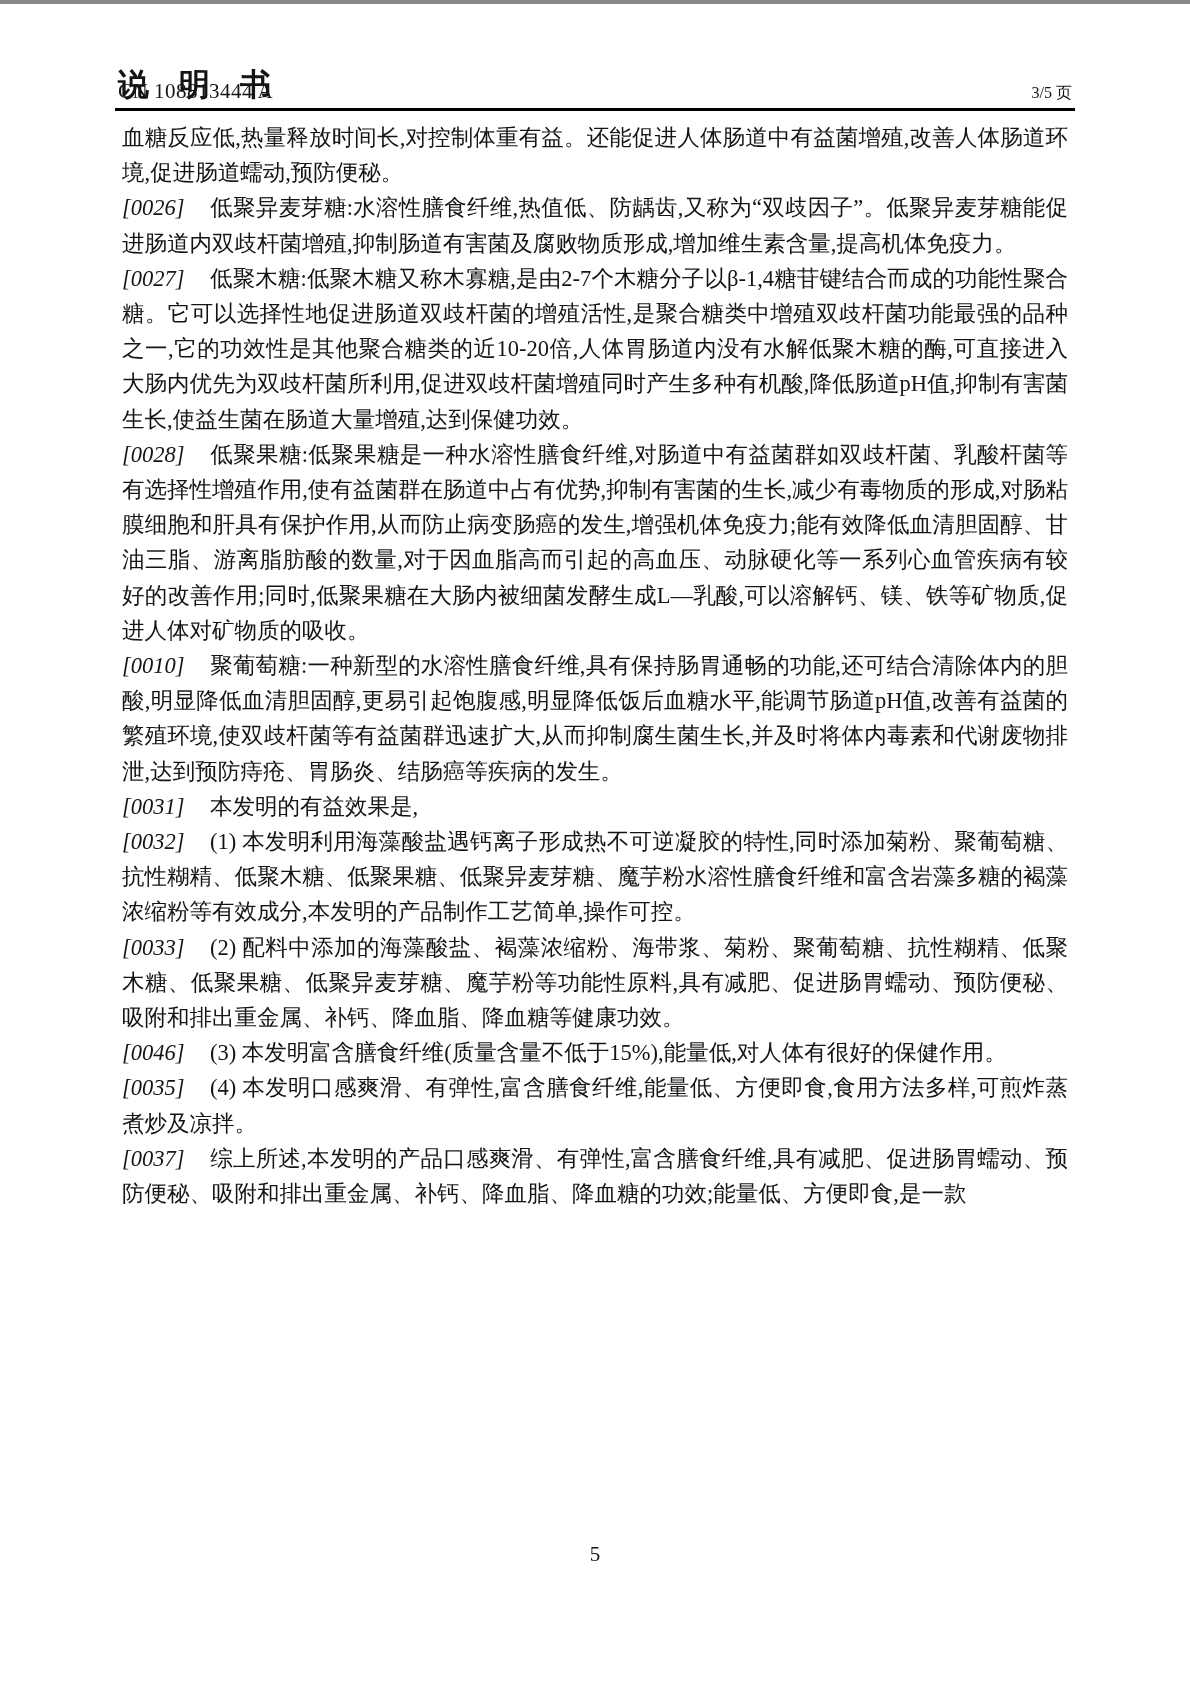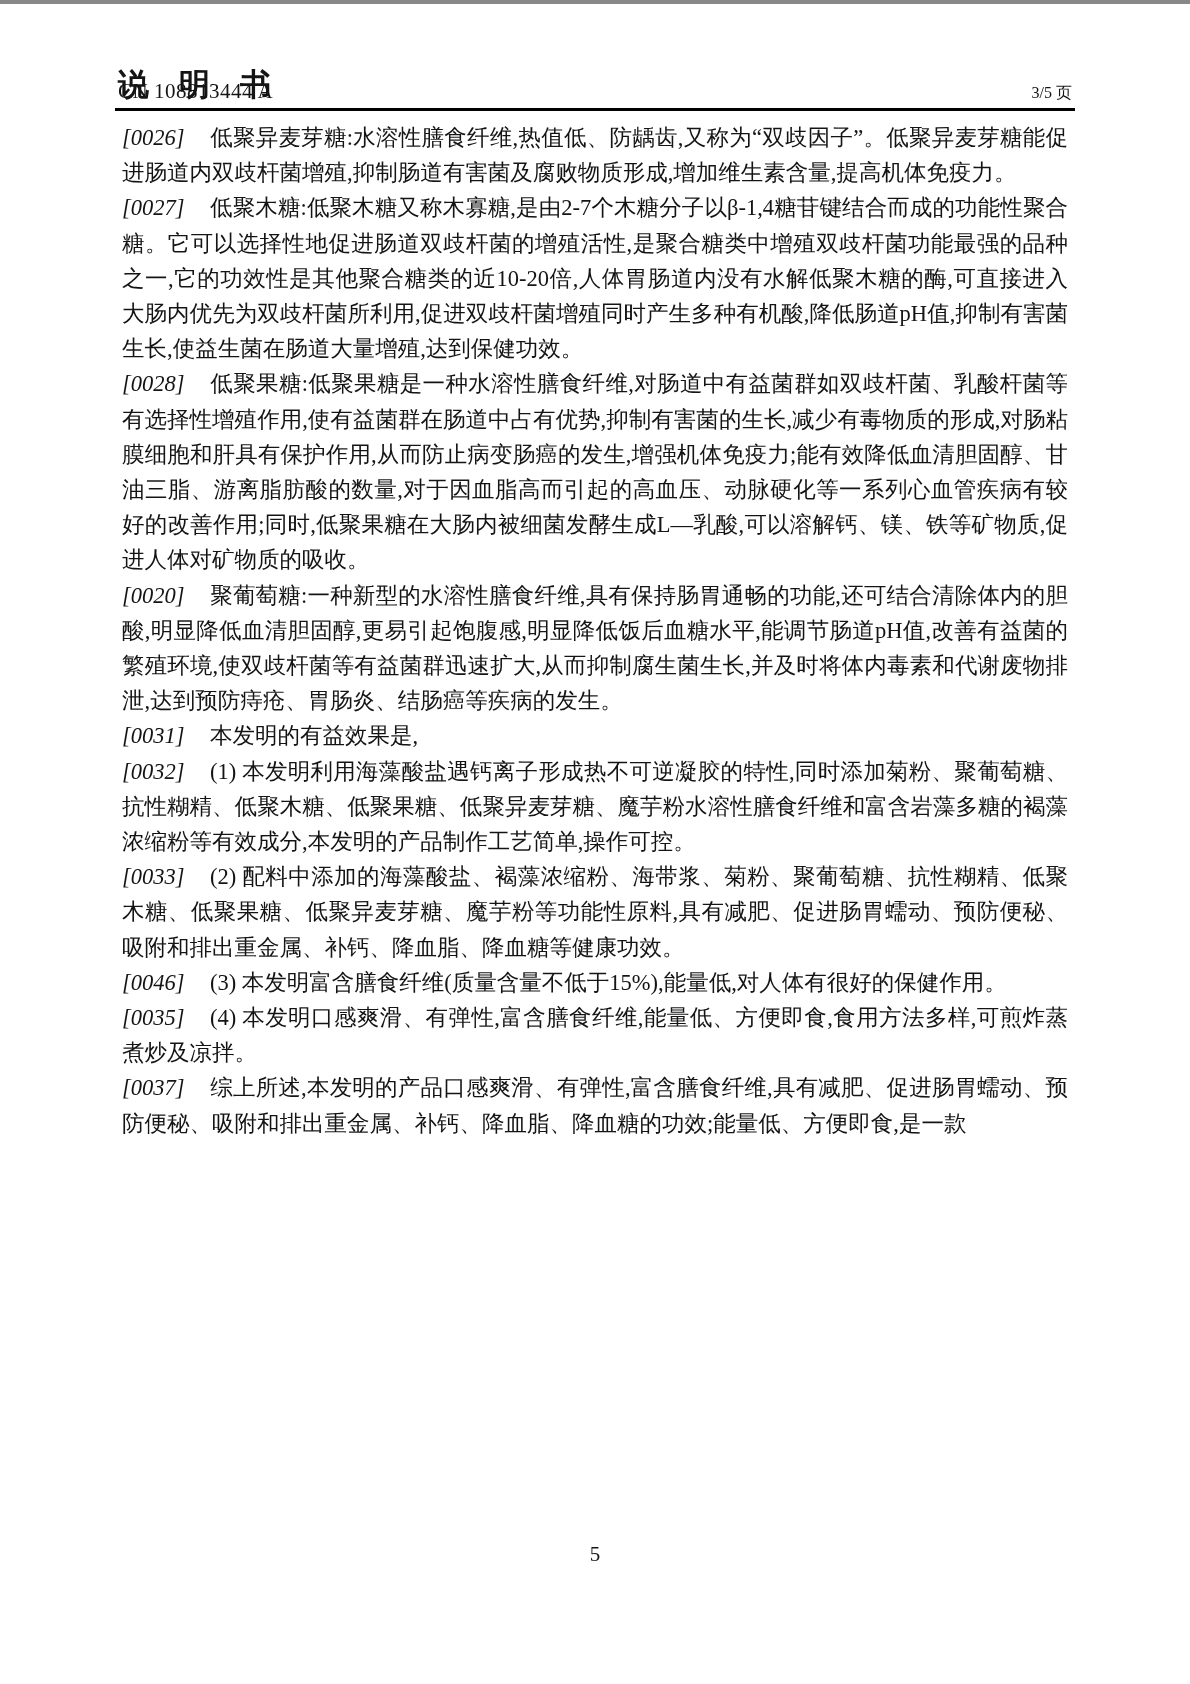--- a/index.html
+++ b/index.html
@@ -97,24 +97,25 @@
 
   <div class="page-header">
     <span class="doc-number">CN 108813444 A</span>
     <span class="title-wrap"><span class="doc-title">说明书</span></span>
     <span class="page-indicator">3/5 页</span>
   </div>
 
   <div class="header-rule"></div>
 
   <div class="document-body">
+    <p class="para"><span class="ptext">血糖反应低,热量释放时间长,对控制体重有益。还能促进人体肠道中有益菌增殖,改善人体肠道环境,促进肠道蠕动,预防便秘。</span></p>
     <p class="para"><span class="pnum">[0026]</span><span class="ptext">低聚异麦芽糖:水溶性膳食纤维,热值低、防龋齿,又称为“双歧因子”。低聚异麦芽糖能促进肠道内双歧杆菌增殖,抑制肠道有害菌及腐败物质形成,增加维生素含量,提高机体免疫力。</span></p>
     <p class="para"><span class="pnum">[0027]</span><span class="ptext">低聚木糖:低聚木糖又称木寡糖,是由2-7个木糖分子以β-1,4糖苷键结合而成的功能性聚合糖。它可以选择性地促进肠道双歧杆菌的增殖活性,是聚合糖类中增殖双歧杆菌功能最强的品种之一,它的功效性是其他聚合糖类的近10-20倍,人体胃肠道内没有水解低聚木糖的酶,可直接进入大肠内优先为双歧杆菌所利用,促进双歧杆菌增殖同时产生多种有机酸,降低肠道pH值,抑制有害菌生长,使益生菌在肠道大量增殖,达到保健功效。</span></p>
     <p class="para"><span class="pnum">[0028]</span><span class="ptext">低聚果糖:低聚果糖是一种水溶性膳食纤维,对肠道中有益菌群如双歧杆菌、乳酸杆菌等有选择性增殖作用,使有益菌群在肠道中占有优势,抑制有害菌的生长,减少有毒物质的形成,对肠粘膜细胞和肝具有保护作用,从而防止病变肠癌的发生,增强机体免疫力;能有效降低血清胆固醇、甘油三脂、游离脂肪酸的数量,对于因血脂高而引起的高血压、动脉硬化等一系列心血管疾病有较好的改善作用;同时,低聚果糖在大肠内被细菌发酵生成L—乳酸,可以溶解钙、镁、铁等矿物质,促进人体对矿物质的吸收。</span></p>
-    <p class="para"><span class="pnum">[0020]</span><span class="ptext">聚葡萄糖:一种新型的水溶性膳食纤维,具有保持肠胃通畅的功能,还可结合清除体内的胆酸,明显降低血清胆固醇,更易引起饱腹感,明显降低饭后血糖水平,能调节肠道pH值,改善有益菌的繁殖环境,使双歧杆菌等有益菌群迅速扩大,从而抑制腐生菌生长,并及时将体内毒素和代谢废物排泄,达到预防痔疮、胃肠炎、结肠癌等疾病的发生。</span></p>
+    <p class="para"><span class="pnum">[0010]</span><span class="ptext">聚葡萄糖:一种新型的水溶性膳食纤维,具有保持肠胃通畅的功能,还可结合清除体内的胆酸,明显降低血清胆固醇,更易引起饱腹感,明显降低饭后血糖水平,能调节肠道pH值,改善有益菌的繁殖环境,使双歧杆菌等有益菌群迅速扩大,从而抑制腐生菌生长,并及时将体内毒素和代谢废物排泄,达到预防痔疮、胃肠炎、结肠癌等疾病的发生。</span></p>
     <p class="para"><span class="pnum">[0031]</span><span class="ptext">本发明的有益效果是,</span></p>
     <p class="para"><span class="pnum">[0032]</span><span class="ptext">(1) 本发明利用海藻酸盐遇钙离子形成热不可逆凝胶的特性,同时添加菊粉、聚葡萄糖、抗性糊精、低聚木糖、低聚果糖、低聚异麦芽糖、魔芋粉水溶性膳食纤维和富含岩藻多糖的褐藻浓缩粉等有效成分,本发明的产品制作工艺简单,操作可控。</span></p>
     <p class="para"><span class="pnum">[0033]</span><span class="ptext">(2) 配料中添加的海藻酸盐、褐藻浓缩粉、海带浆、菊粉、聚葡萄糖、抗性糊精、低聚木糖、低聚果糖、低聚异麦芽糖、魔芋粉等功能性原料,具有减肥、促进肠胃蠕动、预防便秘、吸附和排出重金属、补钙、降血脂、降血糖等健康功效。</span></p>
     <p class="para"><span class="pnum">[0046]</span><span class="ptext">(3) 本发明富含膳食纤维(质量含量不低于15%),能量低,对人体有很好的保健作用。</span></p>
     <p class="para"><span class="pnum">[0035]</span><span class="ptext">(4) 本发明口感爽滑、有弹性,富含膳食纤维,能量低、方便即食,食用方法多样,可煎炸蒸煮炒及凉拌。</span></p>
     <p class="para"><span class="pnum">[0037]</span><span class="ptext">综上所述,本发明的产品口感爽滑、有弹性,富含膳食纤维,具有减肥、促进肠胃蠕动、预防便秘、吸附和排出重金属、补钙、降血脂、降血糖的功效;能量低、方便即食,是一款</span></p>
   </div>
 
   <div class="page-footer">
     <span>5</span>

